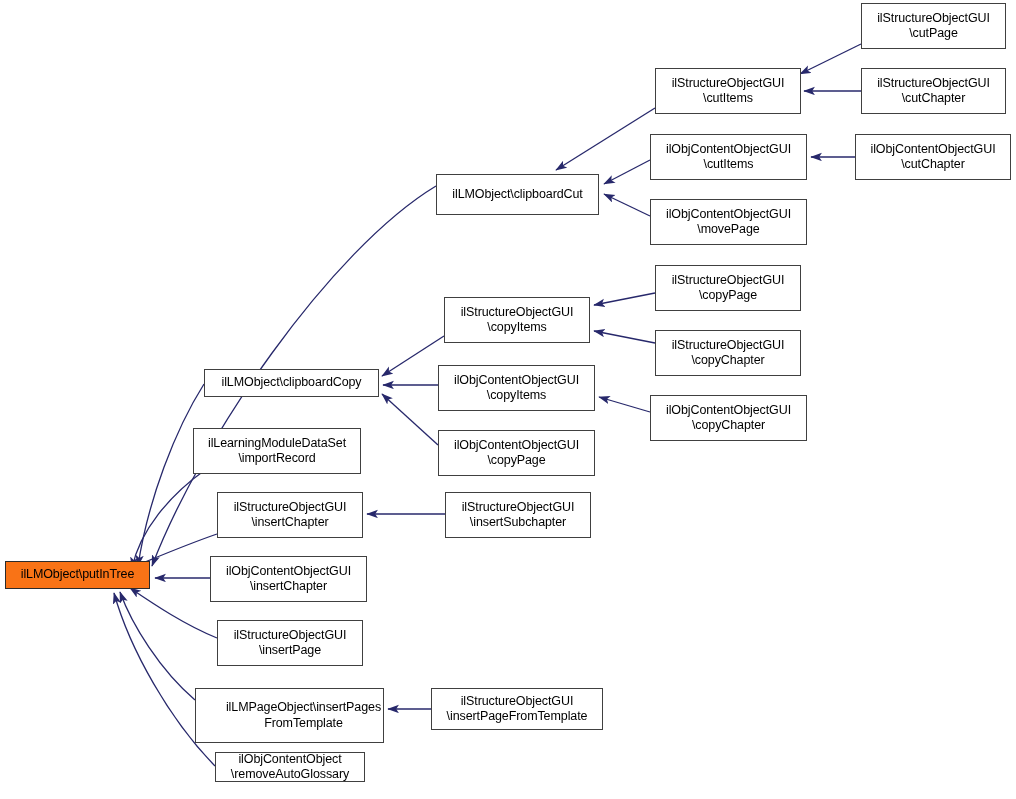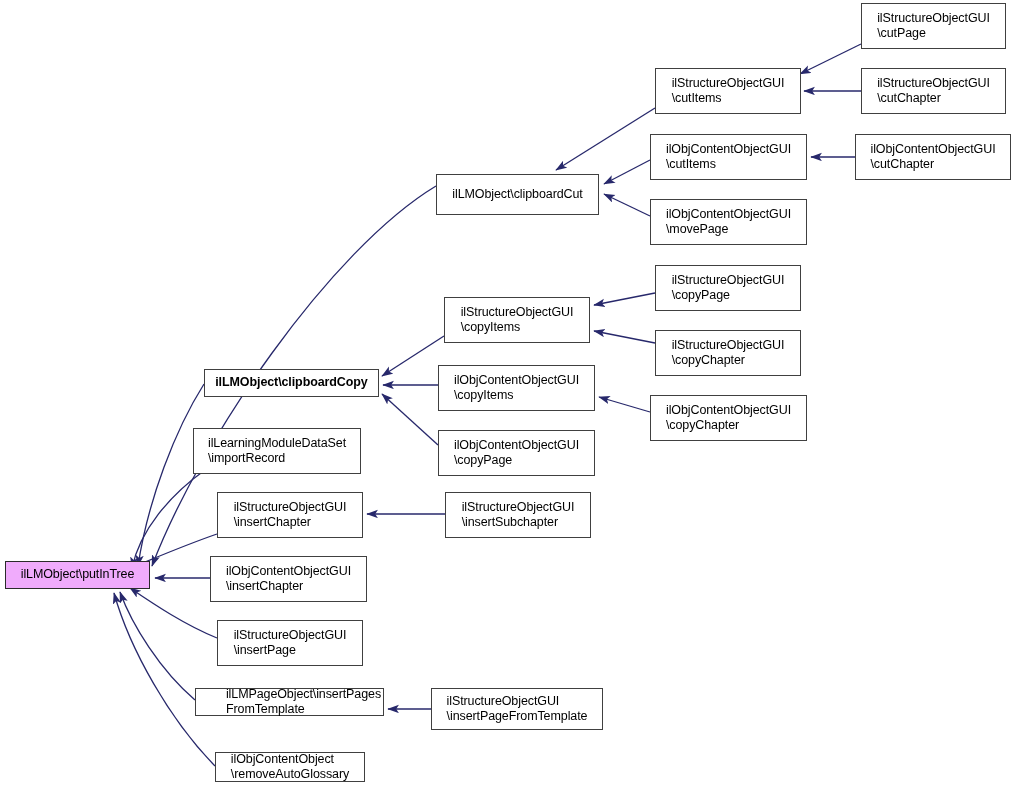--- a/index.html
+++ b/index.html
@@ -24,28 +24,29 @@
     pointer-events: none;
   }
   .gnode {
     position: absolute;
     box-sizing: border-box;
     background: #ffffff;
     border: 1px solid #404040;
     display: flex;
     align-items: center;
     justify-content: center;
+    text-align: center;
     line-height: 1.22;
     color: #000000;
     font-size: 12.5px;
     letter-spacing: -0.1px;
     white-space: pre-line;
   }
   .gnode.highlight {
-    background: #f0abfc;
+    background: #f97316;
     border: 1px solid #2b2b2b;
   }
 </style>
 </head>
 <body>
 
 <div id="graph-root">
 
   <svg id="edge-layer" viewBox="0 0 1016 799" width="1016" height="799">
     <defs>
@@ -75,21 +76,21 @@
         <path d="M 217,638 C 185,625 155,605 130,588" fill="none" stroke="#27286b" stroke-width="1.3" marker-end="url(#arrowhead)"></path>
         <path d="M 195,700 C 160,670 132,625 120,592" fill="none" stroke="#27286b" stroke-width="1.3" marker-end="url(#arrowhead)"></path>
         <path d="M 431,709 L 388,709" fill="none" stroke="#27286b" stroke-width="1.3" marker-end="url(#arrowhead)"></path>
         <path d="M 215,766 C 170,720 130,650 114,593" fill="none" stroke="#27286b" stroke-width="1.3" marker-end="url(#arrowhead)"></path>
       </g>
   </svg>
 
   <div id="nodes">
       <div class="gnode highlight" style="left: 5px; top: 561px; width: 145px; height: 28px;">ilLMObject\putInTree</div>
       <div class="gnode" style="left: 436px; top: 174px; width: 163px; height: 41px;">ilLMObject\clipboardCut</div>
-      <div class="gnode" style="left: 204px; top: 369px; width: 175px; height: 28px; font-weight: bold;">ilLMObject\clipboardCopy</div>
+      <div class="gnode" style="left: 204px; top: 369px; width: 175px; height: 28px;">ilLMObject\clipboardCopy</div>
       <div class="gnode" style="left: 655px; top: 68px; width: 146px; height: 46px;">ilStructureObjectGUI
 \cutItems</div>
       <div class="gnode" style="left: 861px; top: 3px; width: 145px; height: 46px;">ilStructureObjectGUI
 \cutPage</div>
       <div class="gnode" style="left: 861px; top: 68px; width: 145px; height: 46px;">ilStructureObjectGUI
 \cutChapter</div>
       <div class="gnode" style="left: 650px; top: 134px; width: 157px; height: 46px;">ilObjContentObjectGUI
 \cutItems</div>
       <div class="gnode" style="left: 855px; top: 134px; width: 156px; height: 46px;">ilObjContentObjectGUI
 \cutChapter</div>
@@ -110,21 +111,21 @@
       <div class="gnode" style="left: 193px; top: 428px; width: 168px; height: 46px;">ilLearningModuleDataSet
 \importRecord</div>
       <div class="gnode" style="left: 217px; top: 492px; width: 146px; height: 46px;">ilStructureObjectGUI
 \insertChapter</div>
       <div class="gnode" style="left: 445px; top: 492px; width: 146px; height: 46px;">ilStructureObjectGUI
 \insertSubchapter</div>
       <div class="gnode" style="left: 210px; top: 556px; width: 157px; height: 46px;">ilObjContentObjectGUI
 \insertChapter</div>
       <div class="gnode" style="left: 217px; top: 620px; width: 146px; height: 46px;">ilStructureObjectGUI
 \insertPage</div>
-      <div class="gnode" style="left: 195px; top: 688px; width: 189px; height: 28px; padding-left: 28px;">ilLMPageObject\insertPages
+      <div class="gnode" style="left: 195px; top: 688px; width: 189px; height: 55px; padding-left: 28px;">ilLMPageObject\insertPages
 FromTemplate</div>
       <div class="gnode" style="left: 431px; top: 688px; width: 172px; height: 42px;">ilStructureObjectGUI
 \insertPageFromTemplate</div>
       <div class="gnode" style="left: 215px; top: 752px; width: 150px; height: 30px;">ilObjContentObject
 \removeAutoGlossary</div>
     </div>
 
 </div>
 
 </body></html>

